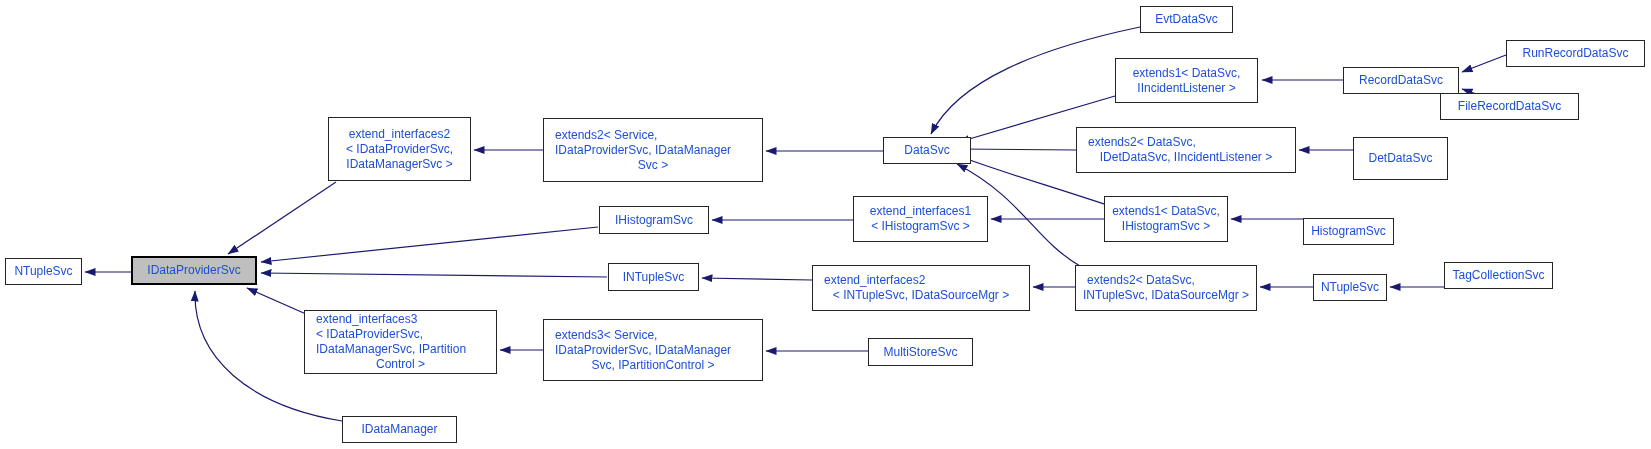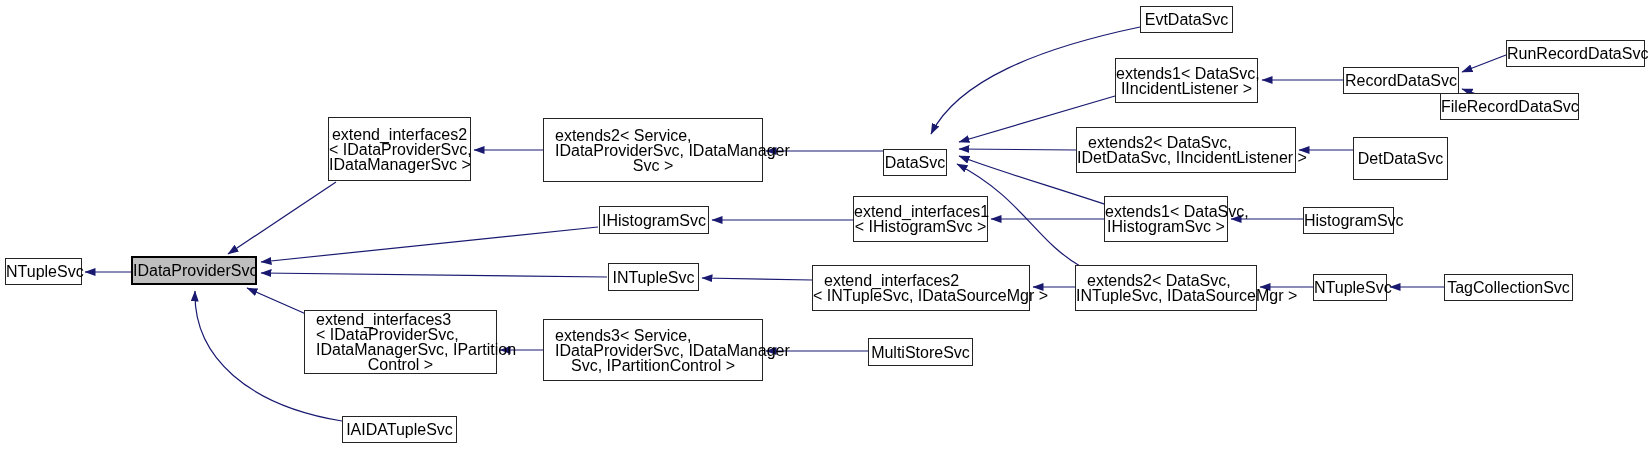--- a/index.html
+++ b/index.html
@@ -3,21 +3,21 @@
 <meta charset="utf-8">
 <style>
   html,body { margin:0; padding:0; background:#ffffff; }
   body { width:1651px; height:449px; font-family:"Liberation Sans", sans-serif; }
   .canvas { position:relative; width:1651px; height:449px; background:#ffffff; overflow:hidden; }
   svg.edges { position:absolute; left:0; top:0; }
   .node {
     position:absolute; box-sizing:border-box;
     background:#ffffff; border:1px solid #242424;
     display:flex; flex-direction:column; justify-content:center;
-    text-align:center; font-size:16px; line-height:15px; color:#000000;
+    text-align:center; font-size:12px; line-height:15px; color:#1d4ed8;
     white-space:nowrap; cursor:pointer;
   }
   .node .line { width:100%; }
   .node.current { background:#bfbfbf; border:2px solid #000000; }
   .node.wrapped { text-align:left; }
   .node.wrapped .line { padding-left:11px; }
   .node.wrapped .line:last-child { text-align:center; padding-left:0; }
 </style>
 </head>
 <body>
@@ -73,21 +73,21 @@
     <div class="line">&lt; IDataProviderSvc,</div>
     <div class="line">IDataManagerSvc &gt;</div>
   </div>
 
   <div class="node wrapped" style="left:543px;top:118px;width:220px;height:64px">
     <div class="line">extends2&lt; Service,</div>
     <div class="line">IDataProviderSvc, IDataManager</div>
     <div class="line">Svc &gt;</div>
   </div>
 
-  <div class="node" style="left:883px;top:149px;width:64px;height:27px">
+  <div class="node" style="left:883px;top:137px;width:88px;height:27px">
     <div class="line">DataSvc</div>
   </div>
 
   <div class="node" style="left:1140px;top:6px;width:93px;height:27px">
     <div class="line">EvtDataSvc</div>
   </div>
 
   <div class="node" style="left:1115px;top:58px;width:143px;height:45px">
     <div class="line">extends1&lt; DataSvc,</div>
     <div class="line">IIncidentListener &gt;</div>
@@ -117,21 +117,21 @@
   <div class="node" style="left:853px;top:196px;width:135px;height:46px">
     <div class="line">extend_interfaces1</div>
     <div class="line">&lt; IHistogramSvc &gt;</div>
   </div>
 
   <div class="node" style="left:1104px;top:196px;width:124px;height:46px">
     <div class="line">extends1&lt; DataSvc,</div>
     <div class="line">IHistogramSvc &gt;</div>
   </div>
 
-  <div class="node" style="left:1303px;top:207px;width:91px;height:27px">
+  <div class="node" style="left:1303px;top:218px;width:91px;height:27px">
     <div class="line">HistogramSvc</div>
   </div>
 
   <div class="node" style="left:599px;top:206px;width:110px;height:28px">
     <div class="line">IHistogramSvc</div>
   </div>
 
   <div class="node" style="left:608px;top:263px;width:91px;height:28px">
     <div class="line">INTupleSvc</div>
   </div>
@@ -143,21 +143,21 @@
 
   <div class="node wrapped" style="left:1075px;top:265px;width:182px;height:46px">
     <div class="line">extends2&lt; DataSvc,</div>
     <div class="line">INTupleSvc, IDataSourceMgr &gt;</div>
   </div>
 
   <div class="node" style="left:1313px;top:274px;width:74px;height:27px">
     <div class="line">NTupleSvc</div>
   </div>
 
-  <div class="node" style="left:1444px;top:274px;width:129px;height:27px">
+  <div class="node" style="left:1444px;top:262px;width:109px;height:27px">
     <div class="line">TagCollectionSvc</div>
   </div>
 
   <div class="node wrapped" style="left:304px;top:310px;width:193px;height:64px">
     <div class="line">extend_interfaces3</div>
     <div class="line">&lt; IDataProviderSvc,</div>
     <div class="line">IDataManagerSvc, IPartition</div>
     <div class="line">Control &gt;</div>
   </div>
 
@@ -165,16 +165,16 @@
     <div class="line">extends3&lt; Service,</div>
     <div class="line">IDataProviderSvc, IDataManager</div>
     <div class="line">Svc, IPartitionControl &gt;</div>
   </div>
 
   <div class="node" style="left:868px;top:338px;width:105px;height:28px">
     <div class="line">MultiStoreSvc</div>
   </div>
 
   <div class="node" style="left:342px;top:416px;width:115px;height:27px">
-    <div class="line">IAIDATupleSvc</div>
+    <div class="line">IDataManager</div>
   </div>
 
 </div>
 
 </body></html>

